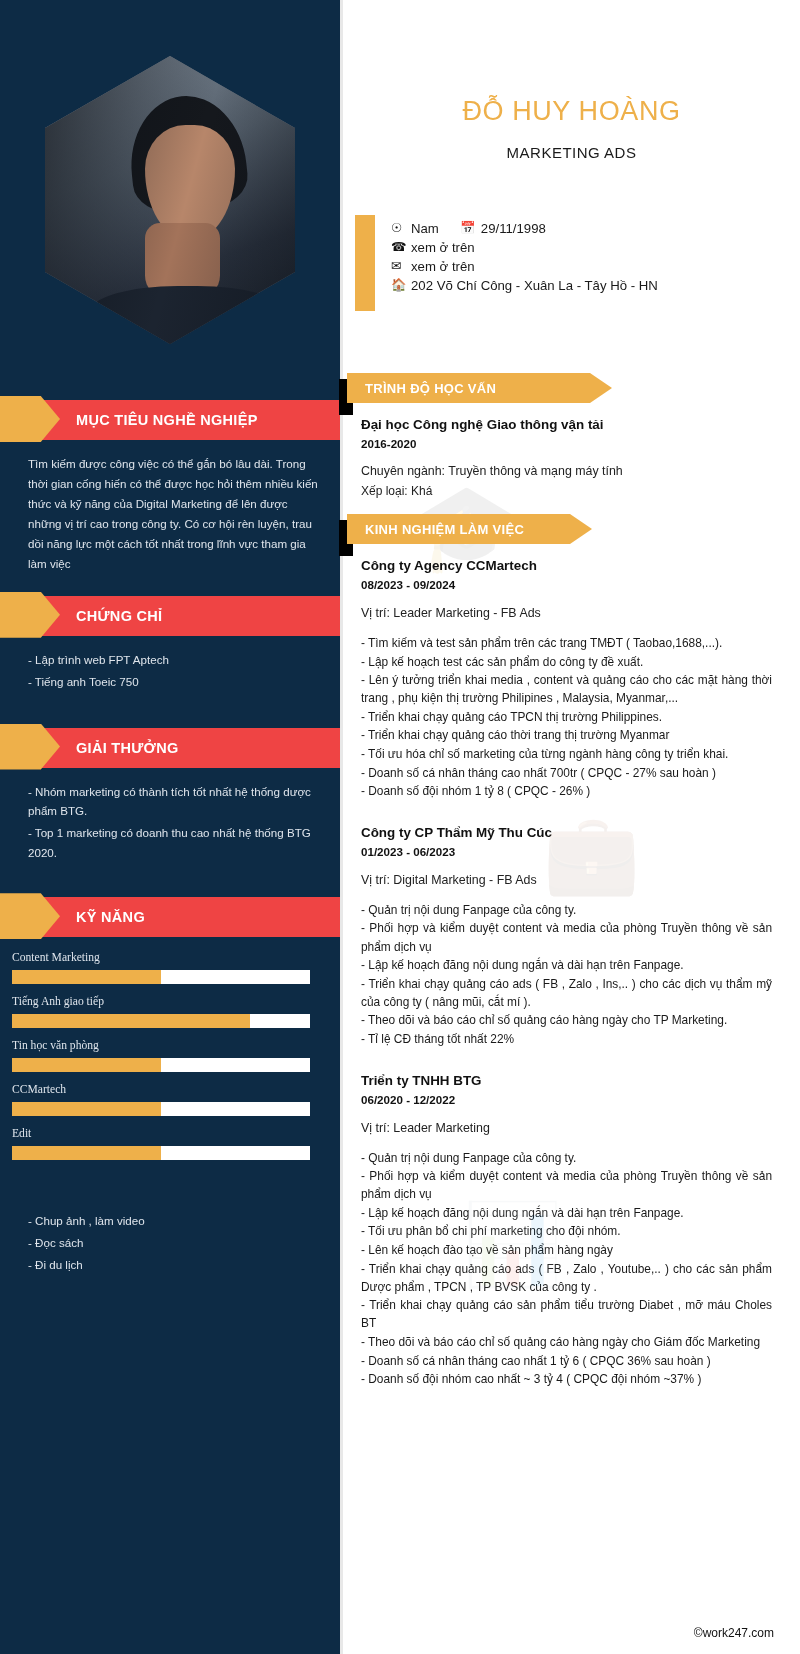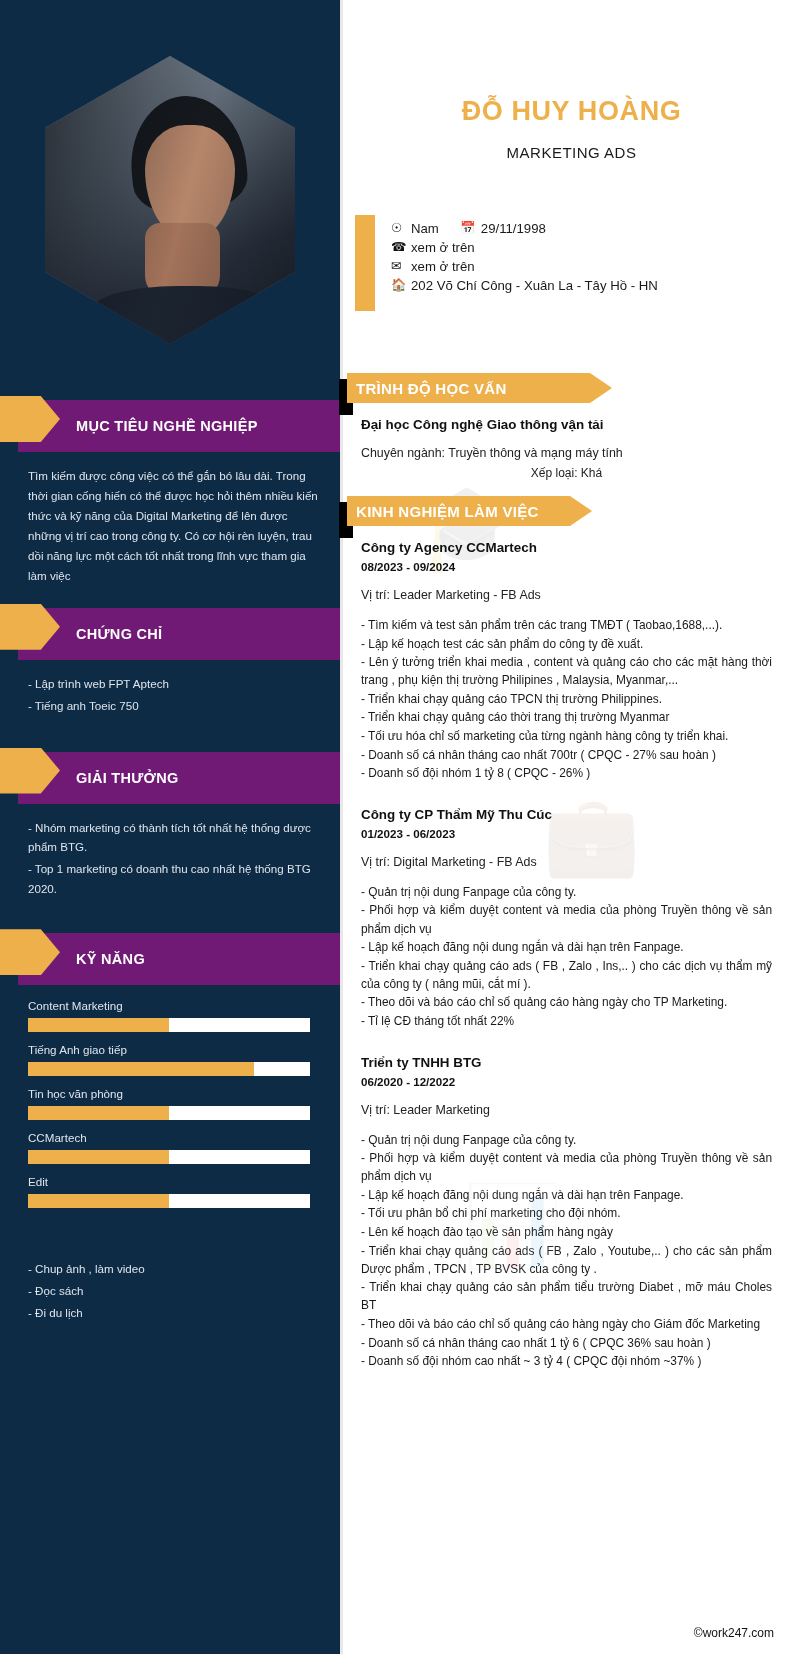--- a/index.html
+++ b/index.html
@@ -76,22 +76,22 @@
     border-radius: 45% 45% 0 0;
   }
   .hexagon .shade {
     position: absolute; inset: 0;
     background: linear-gradient(105deg, rgba(10,14,20,0.70) 0%, rgba(10,14,20,0.25) 34%, rgba(10,14,20,0.0) 55%, rgba(10,14,20,0.45) 100%);
   }
 
   
   .l-head {
     position: relative;
-    height: 52px;
-    background: #701a75;
+    height: 40px;
+    background: #ef4444;
     margin: 0 0 0 18px;
     display: flex;
     align-items: center;
   }
   .l-head .chev {
     position: absolute;
     left: -18px; top: -4px;
     width: 60px; height: 46px;
     background: #eeb04a;
     -webkit-clip-path: polygon(0 0, 68% 0, 100% 50%, 68% 100%, 0 100%);
@@ -110,21 +110,21 @@
     padding: 14px 22px 6px 28px;
     color: #dfe5ec;
     font-size: 11.6px;
     line-height: 1.72;
   }
   .l-body p { margin: 0; }
   .l-list { list-style: none; }
   .l-list li { margin: 0 0 2px 0; }
 
   
-  .skills { padding: 14px 30px 4px 28px; }
+  .skills { padding: 14px 30px 4px 12px; font-family: Liberation Serif, serif; }
   .skill { margin-bottom: 11px; }
   .skill-name {
     color: #dfe5ec;
     font-size: 11.6px;
     margin-bottom: 6px;
   }
   .bar {
     height: 14px;
     background: #ffffff;
     width: 100%;
@@ -136,21 +136,21 @@
     position: relative;
     flex: 1 1 auto;
     background: #ffffff;
     border-left: 3px solid #e8e8e8;
     padding: 0 0 40px 0;
   }
   .name-block { padding: 96px 30px 0 30px; text-align: center; }
   .cv-name {
     color: #eeb04a;
     font-size: 27px;
-    font-weight: bold;
+    font-weight: normal;
     letter-spacing: 0.6px;
   }
   .cv-title {
     margin-top: 17px;
     color: #1a1a1a;
     font-size: 15px;
     letter-spacing: 0.5px;
   }
 
   .contact {
@@ -201,23 +201,23 @@
   .r-head .band {
     position: absolute;
     left: 4px; top: 0;
     height: 30px;
     background: #eeb04a;
     -webkit-clip-path: polygon(0 0, calc(100% - 22px) 0, 100% 50%, calc(100% - 22px) 100%, 0 100%);
     clip-path: polygon(0 0, calc(100% - 22px) 0, 100% 50%, calc(100% - 22px) 100%, 0 100%);
   }
   .r-head .txt {
     position: relative;
-    margin-left: 13px;
+    margin-left: 22px;
     color: #ffffff;
-    font-size: 15px;
+    font-size: 13px;
     font-weight: bold;
     letter-spacing: 0.3px;
     white-space: nowrap;
   }
   .r-head.edu .band { width: 265px; }
   .r-head.exp .band { width: 245px; }
 
   .r-body { padding: 0 28px 0 18px; position: relative; }
   .r-org {
     margin-top: 14px;
@@ -233,21 +233,20 @@
   }
   .r-line {
     margin-top: 14px;
     font-size: 12.4px;
     color: #222;
   }
   .r-sub {
     margin-top: 6px;
     font-size: 12px;
     color: #222;
-    text-align: center;
   }
   .r-pos {
     margin-top: 15px;
     font-size: 12.4px;
     color: #222;
   }
   .bullets {
     margin-top: 14px;
     list-style: none;
     font-size: 11.9px;
@@ -418,20 +417,21 @@
     <div style="height:62px"></div>
 
     <div class="r-head edu">
       <span class="blk"></span>
       <span class="band"></span>
       <span class="txt">TRÌNH ĐỘ HỌC VẤN</span>
     </div>
     <div class="r-body">
       <span class="watermark wm-cap">🎓</span>
       <div class="r-org">Đại học Công nghệ Giao thông vận tải</div>
+      <div class="r-date">2016-2020</div>
       <div class="r-line">Chuyên ngành: Truyền thông và mạng máy tính</div>
       <div class="r-sub">Xếp loại: Khá</div>
     </div>
 
     <div class="gap-lg"></div>
 
     <div class="r-head exp">
       <span class="blk"></span>
       <span class="band"></span>
       <span class="txt">KINH NGHIỆM LÀM VIỆC</span>

